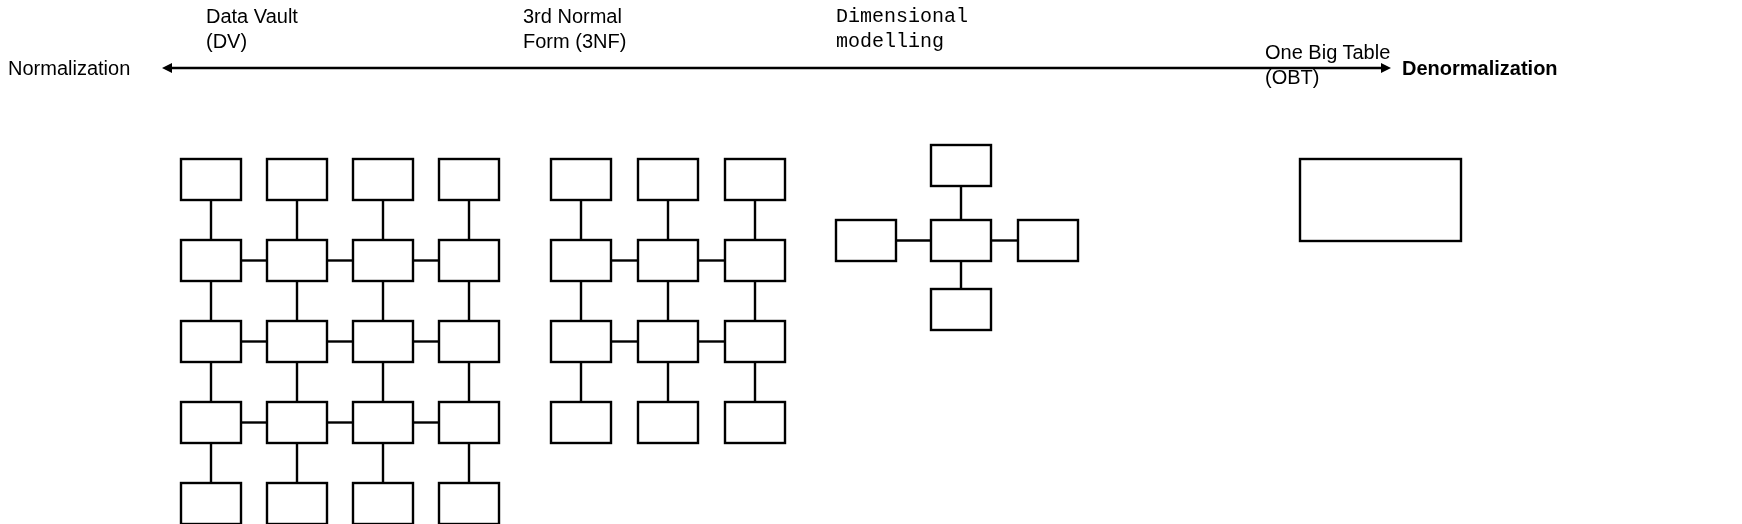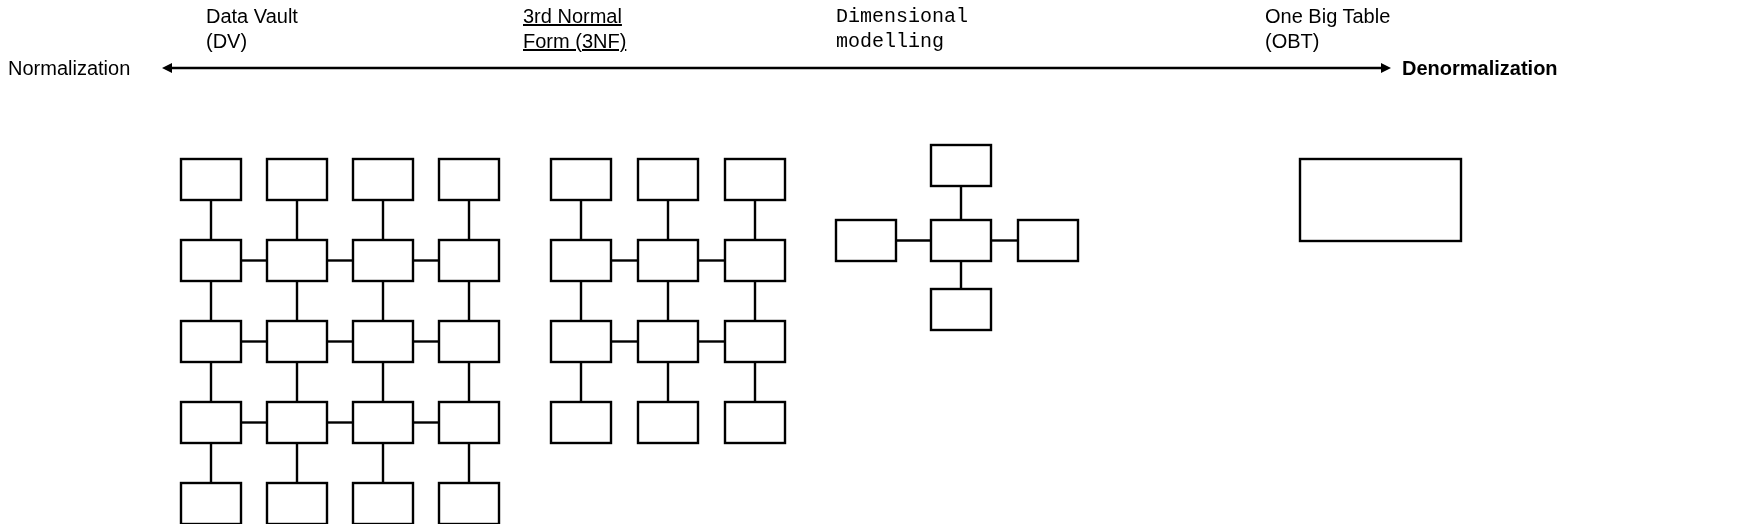--- a/index.html
+++ b/index.html
@@ -41,23 +41,23 @@
   
   .category-caption {
     position: absolute;
     top: 4px;
     font-size: 20px;
     line-height: 25px;
     color: #000000;
     white-space: pre-line;
   }
   #caption-dv   { left: 206px; width: 230px; }
-  #caption-3nf  { left: 523px; width: 230px; text-decoration: underline; }
+  #caption-3nf  { left: 523px; width: 230px; }
   #caption-dim  { left: 836px; width: 230px; font-family: Liberation Mono, monospace; }
-  #caption-obt  { left: 1265px; width: 230px; }
+  #caption-obt  { left: 1265px; width: 230px; margin-top: 36px; }
 
   
   .model-svg {
     position: absolute;
     left: 0;
     top: 0;
     width: 1742px;
     height: 524px;
     pointer-events: none;
   }

